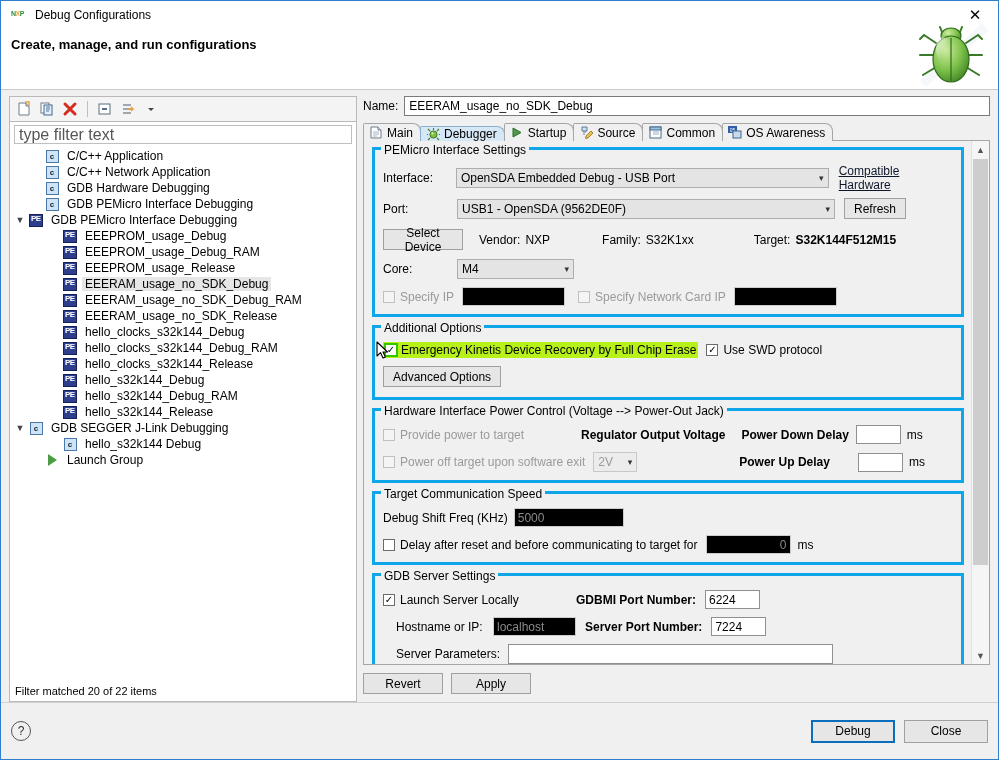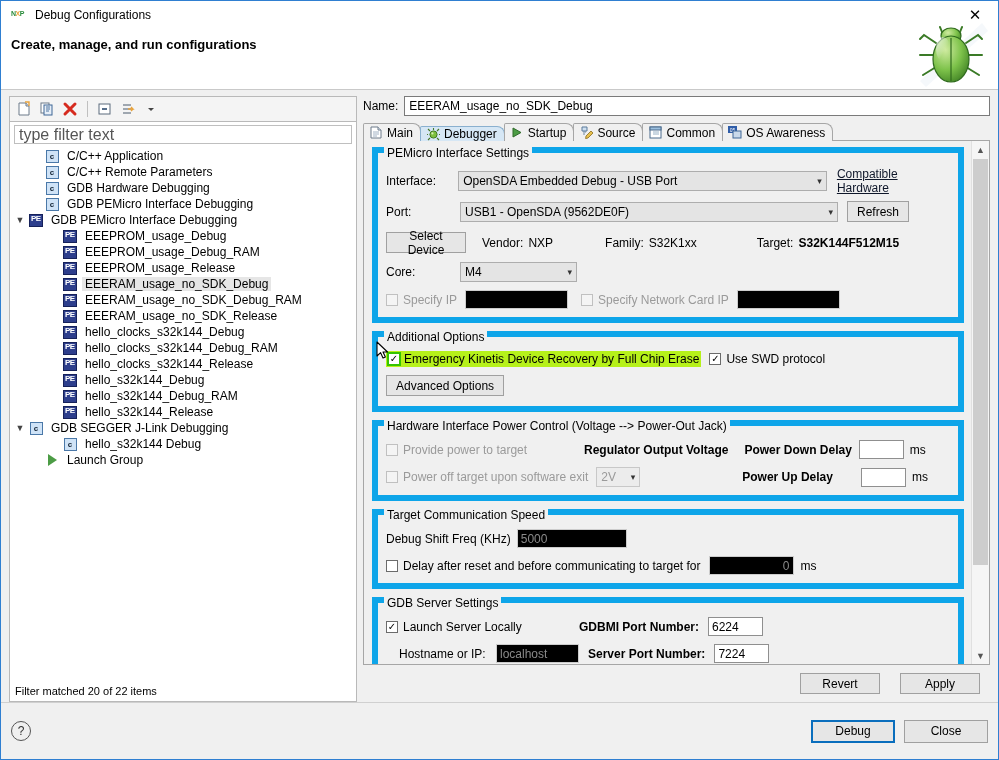--- a/index.html
+++ b/index.html
@@ -162,21 +162,21 @@
   .vs-arrow{
     height:17px;display:flex;align-items:center;justify-content:center;
     font-size:9px;color:#555;background:#f5f5f5;
   }
   .vs-thumb{
     position:absolute;left:1px;right:1px;top:18px;height:406px;
     background:#cdcdcd;
   }
   
   .group{
-    border:6px solid #0ea5e9;margin-bottom:8px;position:relative;
+    border:3px solid #0ea5e9;margin-bottom:8px;position:relative;
     padding:14px 8px 8px 8px;background:#f0f0f0;
   }
   .group > .glabel{
     position:absolute;top:-7px;left:6px;background:#f0f0f0;
     padding:0 3px;font-size:12px;color:#000;
   }
   .row{display:flex;align-items:center;margin-bottom:6px;}
   .row:last-child{margin-bottom:0;}
   .lbl{font-size:12px;}
   .combo{
@@ -212,21 +212,21 @@
   .cbrow{display:flex;align-items:center;gap:5px;font-size:12px;}
   .cbrow.dis{color:#9a9a9a;}
   .hl{background:#b6f11a;padding:1px 2px;}
   .cb.focus{outline:2px solid #35c400;outline-offset:-1px;}
   
   .cursor{
     position:absolute;width:13px;height:19px;pointer-events:none;z-index:40;
   }
   
   .applybar{
-    display:flex;justify-content:flex-end;align-items:center;gap:20px;
+    display:flex;align-items:center;gap:8px;
     padding:8px 10px 8px 0;
   }
   .footer{
     height:56px;min-height:56px;display:flex;align-items:center;
     border-top:1px solid #d0d0d0;background:#f0f0f0;padding:0 10px;
   }
   .helpico{
     width:18px;height:18px;border:1px solid #555;border-radius:50%;
     display:flex;align-items:center;justify-content:center;
     font-size:12px;color:#333;
@@ -335,21 +335,21 @@
               <span class="ticon">
                 <span class="icon-c blue">c</span>
               </span>
               <span class="tlabel">C/C++ Application</span>
             </div>
             <div class="trow ind1">
               <span class="twist"></span>
               <span class="ticon">
                 <span class="icon-c blue">c</span>
               </span>
-              <span class="tlabel">C/C++ Remote Parameters</span>
+              <span class="tlabel">C/C++ Network Application</span>
             </div>
             <div class="trow ind1">
               <span class="twist"></span>
               <span class="ticon">
                 <span class="icon-c blue">c</span>
               </span>
               <span class="tlabel">GDB Hardware Debugging</span>
             </div>
             <div class="trow ind1">
               <span class="twist"></span>

